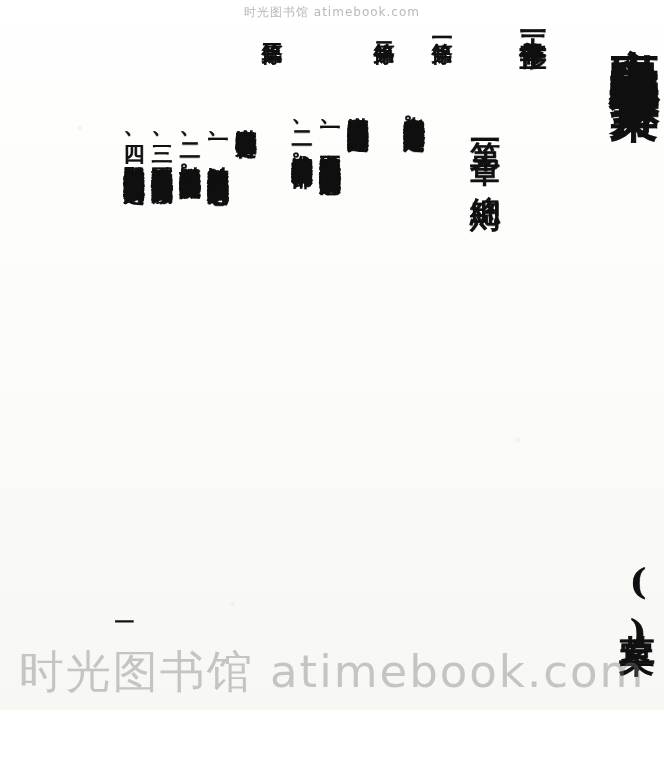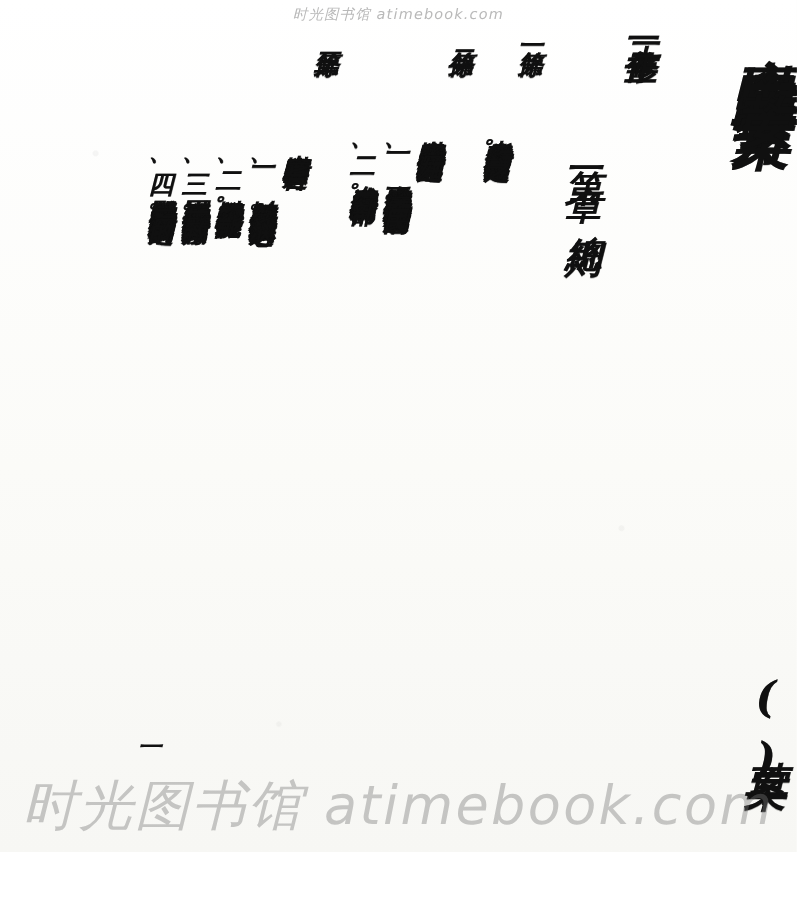--- a/index.html
+++ b/index.html
@@ -13,21 +13,20 @@
     overflow: hidden;
     font-family: "DejaVu Sans", sans-serif;
     color: #111;
   }
   #page {
     position: relative;
     width: 664px;
     height: 710px;
     background: #fdfdfb;
     overflow: hidden;
-    font-style: italic;
   }
   
   #page::before {
     content: "";
     position: absolute;
     inset: 0;
     background:
       radial-gradient(circle at 12% 18%, rgba(0,0,0,0.035) 0 2px, transparent 3px),
       radial-gradient(circle at 78% 62%, rgba(0,0,0,0.03) 0 2px, transparent 3px),
       radial-gradient(circle at 35% 85%, rgba(0,0,0,0.03) 0 1.5px, transparent 3px),

